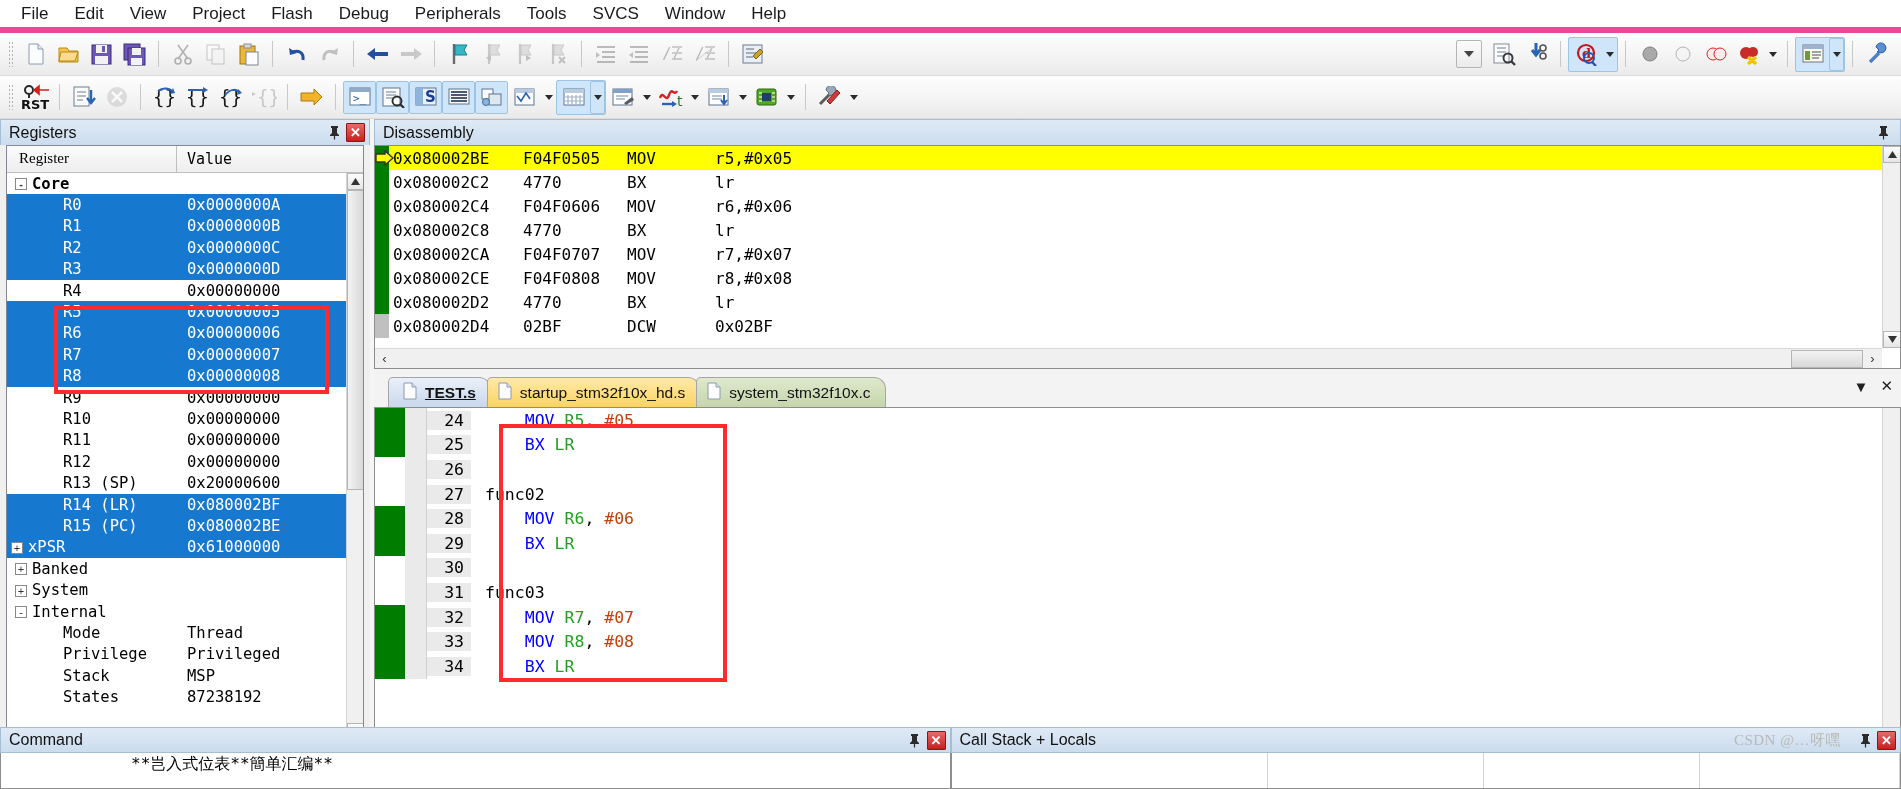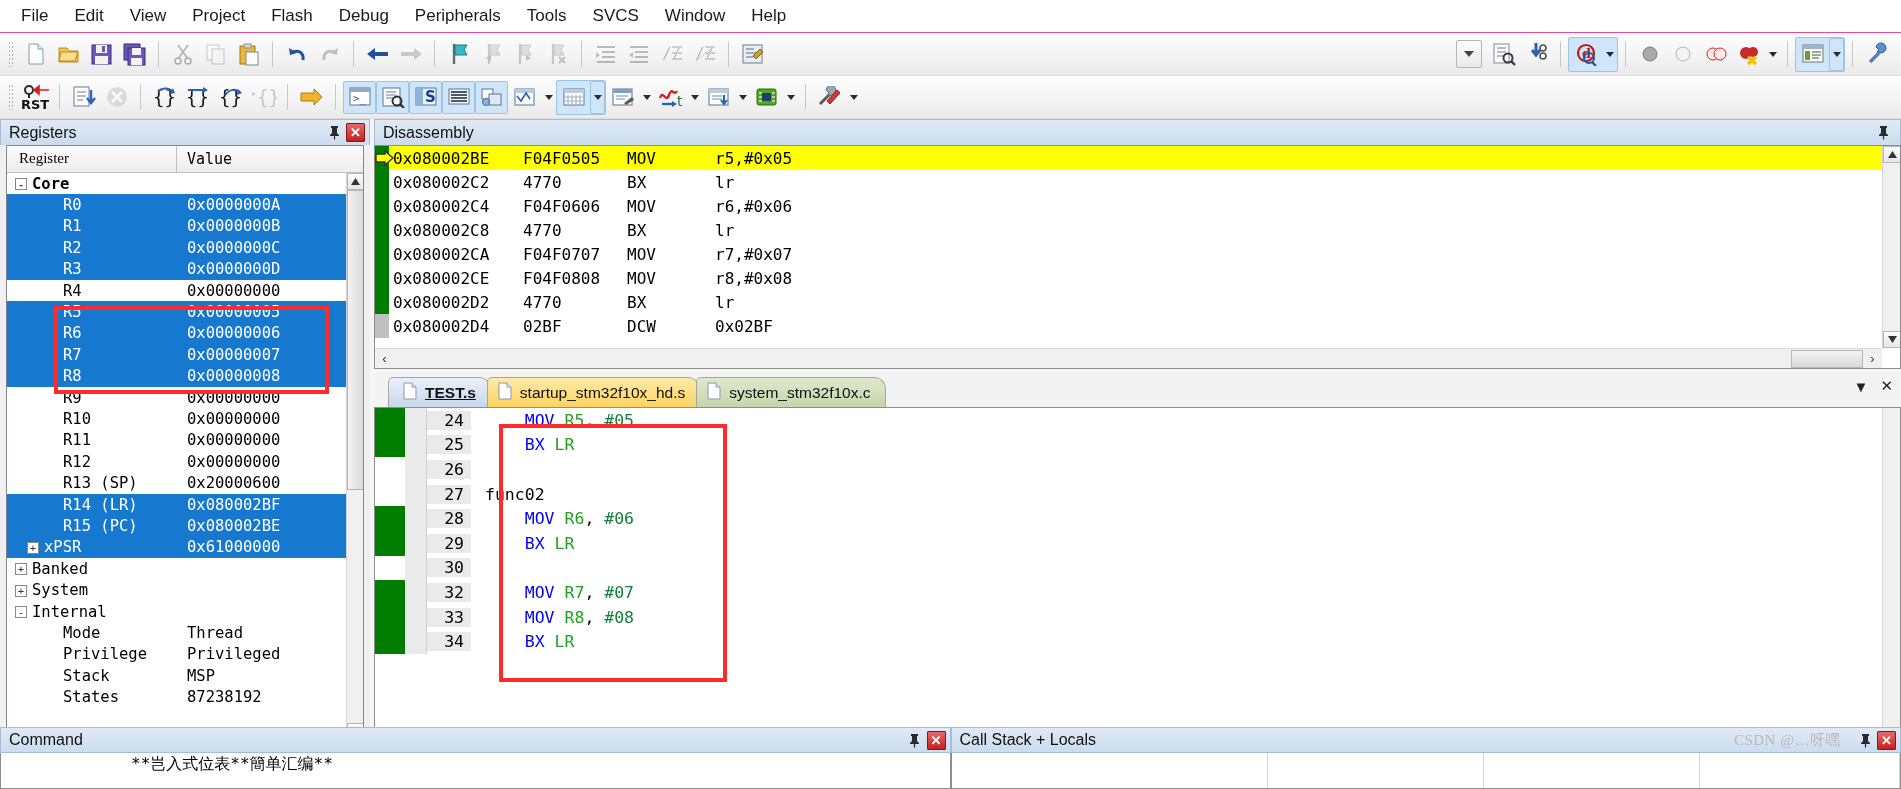--- a/index.html
+++ b/index.html
@@ -10,21 +10,21 @@
     font-size:16px;
     background:#f0f0f0;
     overflow:hidden;
     -webkit-font-smoothing:antialiased;
   }
   .app { position:relative; width:1901px; height:789px; background:#f5f5f5; }
 
   
   .menubar {
     height:33px; background:#ffffff; display:flex; align-items:center;
-    padding-left:8px; border-bottom:1px solid #ec4899;
+    padding-left:8px; border-bottom:6px solid #ec4899;
   }
   .menubar .mi {
     padding:4px 13px; font-size:17px; color:#1a1a1a; cursor:default;
     font-family:"Liberation Sans", sans-serif;
   }
 
   
   .toolbar {
     height:43px; background:linear-gradient(to bottom,#fdfdfd 0%,#f4f4f4 55%,#eaeaea 100%);
     display:flex; align-items:center; border-bottom:1px solid #dcdcdc; padding-left:4px;
@@ -157,21 +157,21 @@
   .eline { height:24.6px; display:flex; align-items:center; white-space:pre; }
   .eline .mk { width:30px; height:24.6px; flex:none; }
   .eline .mk.hit { background:#007d00; }
   .eline .bm { width:22px; height:24.6px; flex:none; background:#eaeaea;
                border-right:1px solid #d0d0d0; }
   .eline .ln { width:44px; text-align:right; color:#000; flex:none;
                background:#eaeaea; padding-right:7px; }
   .eline .src { padding-left:14px; }
   .k-mn  { color:#0000ff; }
   .k-reg { color:#22a022; }
-  .k-num { color:#15803d; }
+  .k-num { color:#c2410c; }
   .k-lbl { color:#000; }
 
   
   .dock { position:absolute; left:0; right:0; bottom:0; height:62px; display:flex; }
   .dockpane { flex:1; position:relative; }
   .dock-title {
     height:26px; background:linear-gradient(to bottom,#dfeaf5 0%,#cbdcee 100%);
     border:1px solid #a7bdd4; display:flex; align-items:center; padding-left:8px;
     font-size:16px; color:#111;text-align:center;
   }
@@ -674,21 +674,21 @@
             </div>
             <div class="rrow sel">
               <span class="nm" style="padding-left: 56px;"><span>R14 (LR)</span></span>
               <span class="vl">0x080002BF</span>
             </div>
             <div class="rrow sel">
               <span class="nm" style="padding-left: 56px;"><span>R15 (PC)</span></span>
               <span class="vl">0x080002BE</span>
             </div>
             <div class="rrow sel">
-              <span class="nm" style="padding-left: 56px;"><span class="tick" style="margin-left: -36px;">+</span><span>xPSR</span></span>
+              <span class="nm" style="padding-left: 40px;"><span class="tick" style="margin-left: -36px;">+</span><span>xPSR</span></span>
               <span class="vl">0x61000000</span>
             </div>
             <div class="rrow">
               <span class="nm" style="padding-left: 8px;"><span class="tick" style="margin-left: 0px;">+</span><span>Banked</span></span>
               <span class="vl"></span>
             </div>
             <div class="rrow">
               <span class="nm" style="padding-left: 8px;"><span class="tick" style="margin-left: 0px;">+</span><span>System</span></span>
               <span class="vl"></span>
             </div>
@@ -829,20 +829,21 @@
       </div>
       <div class="ed-body">
         <div class="ed-lines" id="edlines">
             <div class="eline"><div class="mk hit"></div><div class="bm"></div><div class="ln">24</div><div class="src"><span class="">    </span><span class="k-mn">MOV </span><span class="k-reg">R5</span><span class="">, </span><span class="k-num">#05</span></div></div>
             <div class="eline"><div class="mk hit"></div><div class="bm"></div><div class="ln">25</div><div class="src"><span class="">    </span><span class="k-mn">BX </span><span class="k-reg">LR</span></div></div>
             <div class="eline"><div class="mk"></div><div class="bm"></div><div class="ln">26</div><div class="src"></div></div>
             <div class="eline"><div class="mk"></div><div class="bm"></div><div class="ln">27</div><div class="src"><span class="k-lbl">func02</span></div></div>
             <div class="eline"><div class="mk hit"></div><div class="bm"></div><div class="ln">28</div><div class="src"><span class="">    </span><span class="k-mn">MOV </span><span class="k-reg">R6</span><span class="">, </span><span class="k-num">#06</span></div></div>
             <div class="eline"><div class="mk hit"></div><div class="bm"></div><div class="ln">29</div><div class="src"><span class="">    </span><span class="k-mn">BX </span><span class="k-reg">LR</span></div></div>
             <div class="eline"><div class="mk"></div><div class="bm"></div><div class="ln">30</div><div class="src"></div></div>
+            <div class="eline"><div class="mk"></div><div class="bm"></div><div class="ln">31</div><div class="src"><span class="k-lbl">func03</span></div></div>
             <div class="eline"><div class="mk hit"></div><div class="bm"></div><div class="ln">32</div><div class="src"><span class="">    </span><span class="k-mn">MOV </span><span class="k-reg">R7</span><span class="">, </span><span class="k-num">#07</span></div></div>
             <div class="eline"><div class="mk hit"></div><div class="bm"></div><div class="ln">33</div><div class="src"><span class="">    </span><span class="k-mn">MOV </span><span class="k-reg">R8</span><span class="">, </span><span class="k-num">#08</span></div></div>
             <div class="eline"><div class="mk hit"></div><div class="bm"></div><div class="ln">34</div><div class="src"><span class="">    </span><span class="k-mn">BX </span><span class="k-reg">LR</span></div></div>
           </div>
         <div class="hscroll">
           <div class="hs-arrow">‹</div>
           <div style="width:672px; height:18px; background:linear-gradient(to bottom,#f6f6f6,#dcdcdc); border:1px solid #b6b6b6; margin-left:18px;"></div>
           <div style="flex:1"></div>
           <div class="hs-arrow">›</div>
         </div>

